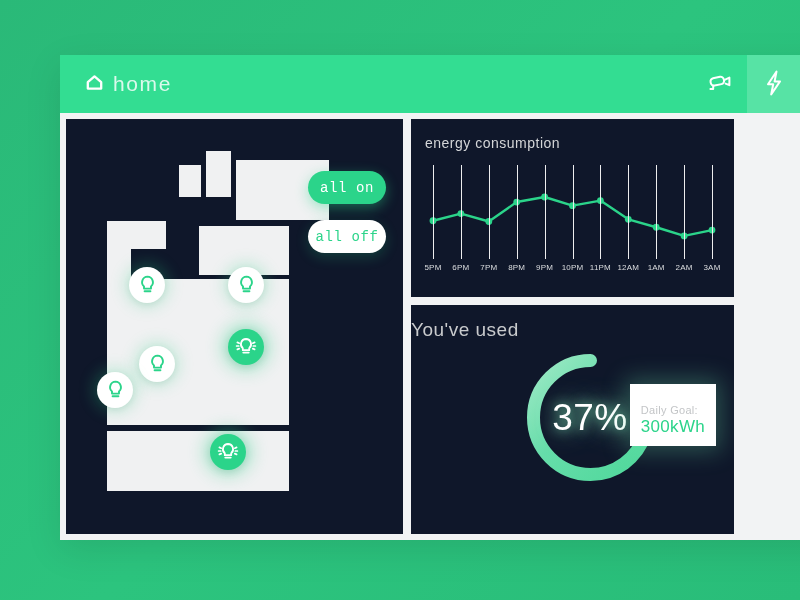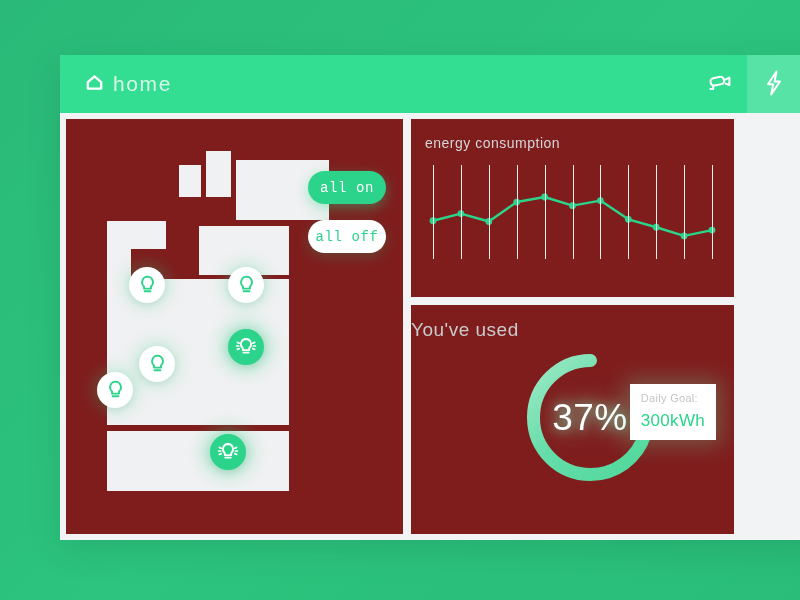--- a/index.html
+++ b/index.html
@@ -69,21 +69,21 @@
     position: absolute;
     left: 0; top: 58px;
     width: 680px;
     height: 427px;
     padding: 6px;
     display: flex;
     gap: 8px;
   }
 
   .panel {
-    background: #7f1d1d;
+    background: #0f172a;
   }
 
   
   #floorplan-panel {
     position: relative;
     width: 337px;
     height: 415px;
     overflow: hidden;
   }
   #floorplan {
@@ -232,34 +232,34 @@
     font-size: 37px;
     color: #ffffff;
     letter-spacing: 0.5px;
     text-shadow: 0 0 12px rgba(120,225,175,0.95), 0 0 26px rgba(150,235,195,0.8);
   }
   #goal-card {
     position: absolute;
     right: 18px;
     top: 79px;
     background: #ffffff;
-    padding: 8px 11px 9px 11px;
+    padding: 20px 11px 9px 11px;
     box-shadow: 0 0 22px 5px rgba(110,225,170,0.30);
     text-align: left;
   }
   #goal-label {
     font-size: 11px;
     color: #c3c5c7;
     letter-spacing: 0.3px;
   }
   #goal-value {
     font-size: 17px;
     color: #2bd48a;
     letter-spacing: 0.3px;
-    margin-top: 7px;
+    margin-top: 1px;
   }
 </style>
 </head>
 <body>
 
 <div id="app-window">
 
   <div id="app-header">
 
     <div id="brand">
@@ -394,20 +394,33 @@
             <div class="gridline" style="left: 63.8px;"></div>
             <div class="gridline" style="left: 91.7px;"></div>
             <div class="gridline" style="left: 119.6px;"></div>
             <div class="gridline" style="left: 147.5px;"></div>
             <div class="gridline" style="left: 175.4px;"></div>
             <div class="gridline" style="left: 203.3px;"></div>
             <div class="gridline" style="left: 231.2px;"></div>
             <div class="gridline" style="left: 259.1px;"></div>
             <div class="gridline" style="left: 287px;"></div>
           </div>
+        <div id="chart-labels">
+            <div class="tick-label" style="left: 8px;">5PM</div>
+            <div class="tick-label" style="left: 35.9px;">6PM</div>
+            <div class="tick-label" style="left: 63.8px;">7PM</div>
+            <div class="tick-label" style="left: 91.7px;">8PM</div>
+            <div class="tick-label" style="left: 119.6px;">9PM</div>
+            <div class="tick-label" style="left: 147.5px;">10PM</div>
+            <div class="tick-label" style="left: 175.4px;">11PM</div>
+            <div class="tick-label" style="left: 203.3px;">12AM</div>
+            <div class="tick-label" style="left: 231.2px;">1AM</div>
+            <div class="tick-label" style="left: 259.1px;">2AM</div>
+            <div class="tick-label" style="left: 287px;">3AM</div>
+          </div>
       </div>
 
       <div id="gauge-panel" class="panel">
         <div id="gauge-top-text">You've used</div>
 
         <div id="gauge-wrap">
           <svg width="145" height="145" viewBox="0 0 145 145">
             <defs>
               <linearGradient id="ringGrad" x1="0" y1="0" x2="1" y2="1">
                 <stop offset="0%" stop-color="#4fd89b"></stop>

